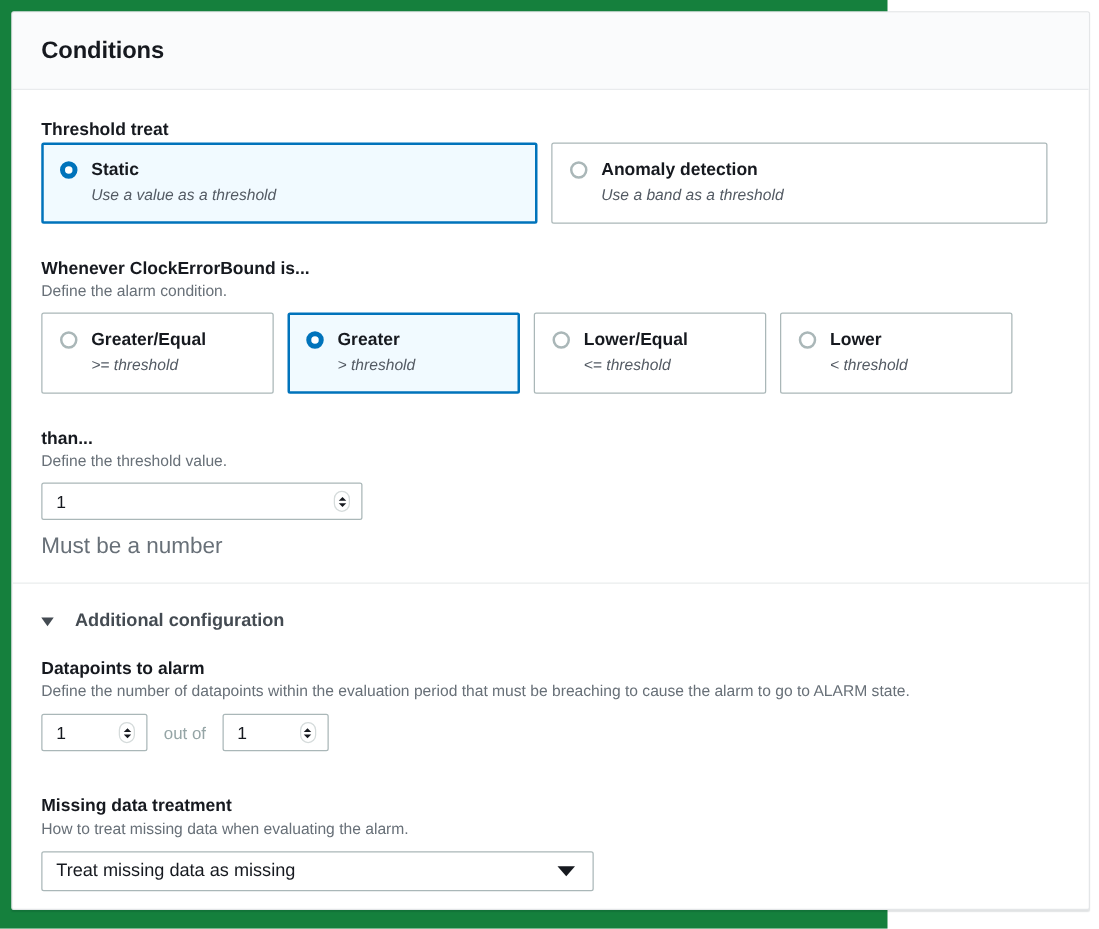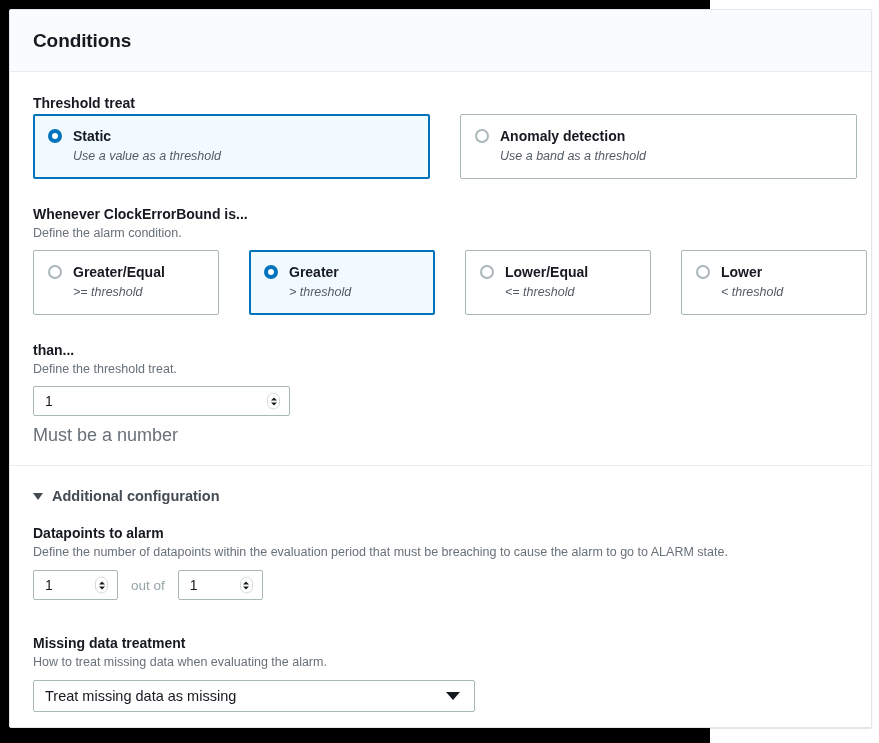--- a/index.html
+++ b/index.html
@@ -14,21 +14,21 @@
     -webkit-font-smoothing: antialiased;
     color: #16191f;
     overflow: hidden;
   }
 
   
   .stage {
     position: relative;
     width: 710px;
     height: 743px;
-    background: #000000;
+    background: #15803d;
   }
 
   .panel {
     position: absolute;
     left: 9px;
     top: 9px;
     width: 863px;           
     height: 719px;
     background: #ffffff;
     border: 1px solid #e4e6e8;
@@ -85,21 +85,21 @@
   .field-hint {
     font-size: 18px;
     color: #687078;
     line-height: 16px;
     margin-top: 7px;
   }
 
   
   .tile-row {
     display: flex;
-    gap: 30px;
+    gap: 11px;
     margin-top: 0;
   }
   .tile {
     flex: 0 0 auto;
     box-sizing: border-box;
     border: 1px solid #aab7b8;
     border-radius: 2px;
     background: #ffffff;
     padding: 12px 14px 13px 14px;
     display: flex;
@@ -231,20 +231,21 @@
     border-right: 7px solid transparent;
     border-top: 8px solid #16191f;
   }
 
   
   .expander {
     display: flex;
     align-items: center;
     cursor: pointer;
     margin-bottom: 20px;
+    gap: 8px;
   }
   .expander .tri {
     width: 0; height: 0;
     border-left: 5.5px solid transparent;
     border-right: 5.5px solid transparent;
     border-top: 7px solid #444b52;
     margin-right: 9px;
   }
   .expander .exp-label {
     font-size: 14.5px;
@@ -328,21 +329,21 @@
                 <span class="tile-title">Lower</span>
                 <span class="tile-sub" style="display:block">&lt; threshold</span>
               </span>
             </div>
 
           </div>
         </div>
 
         <div class="field mt26">
           <div class="field-label">than...</div>
-          <div class="field-desc">Define the threshold treat.</div>
+          <div class="field-desc">Define the threshold value.</div>
 
           <div class="num-input threshold-input">
             <span class="val">1</span>
             <span class="spinner">
               <span class="up"></span>
               <span class="dn"></span>
             </span>
           </div>
 
           <div class="field-hint">Must be a number</div>

